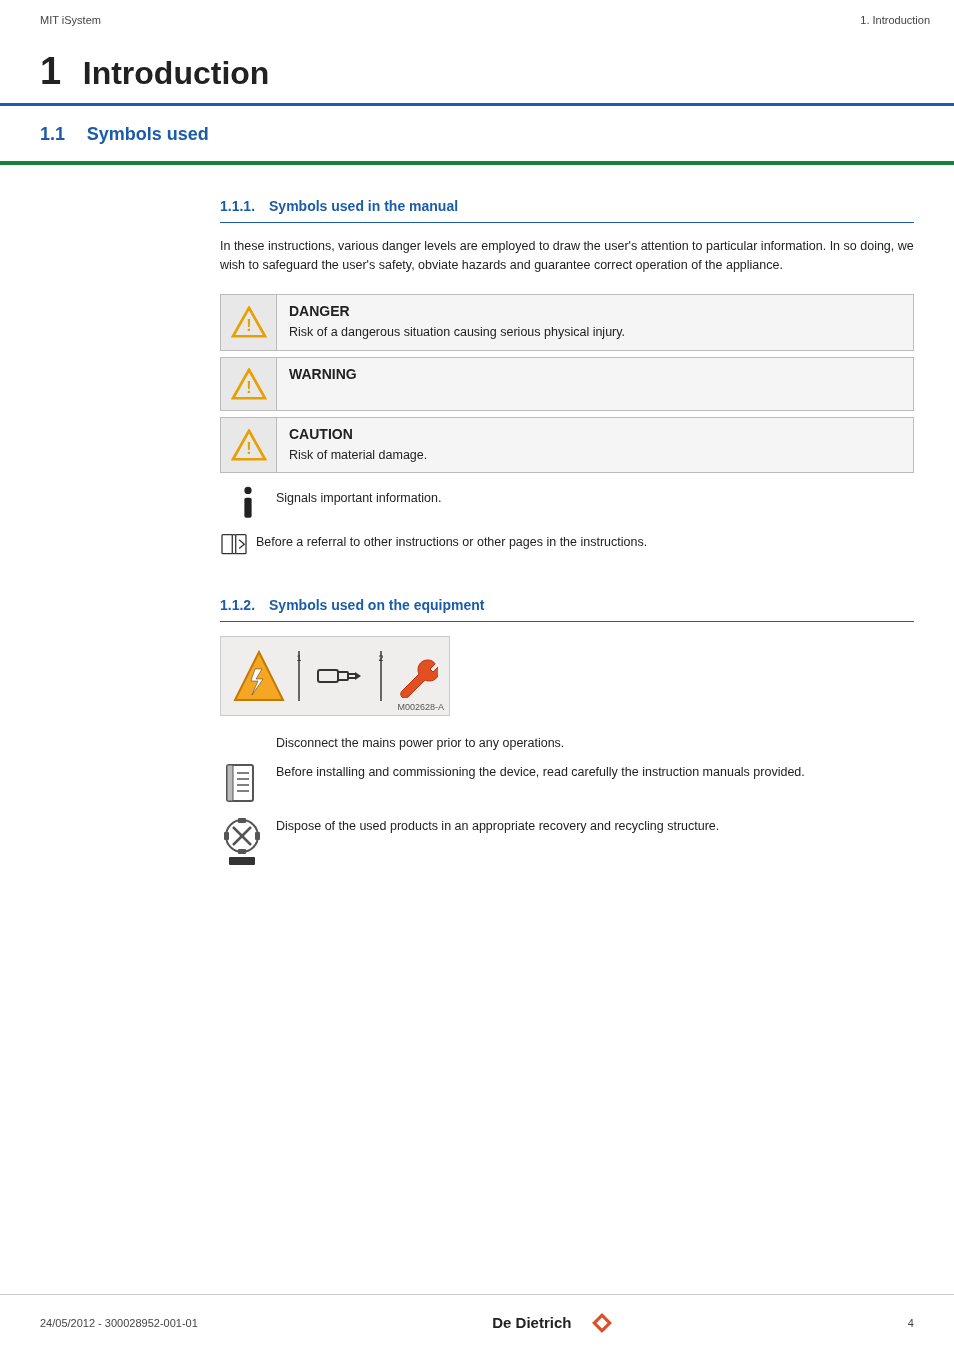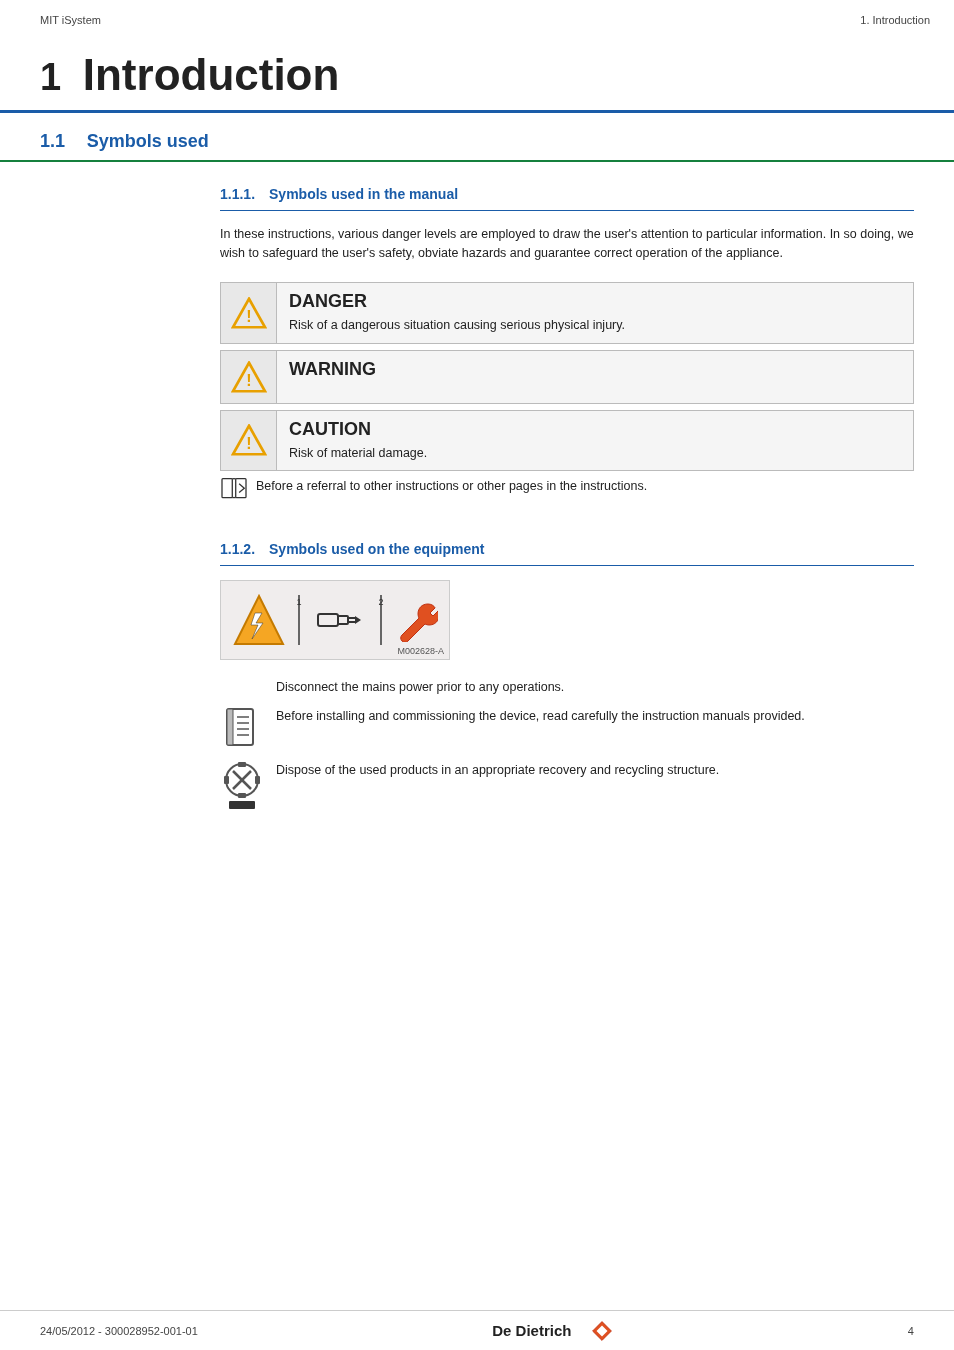--- a/index.html
+++ b/index.html
@@ -28,30 +28,30 @@
       border-bottom: 3px solid #1a5ca8;
       margin-bottom: 0;
     }
     .chapter-number {
       font-size: 38px;
       font-weight: bold;
       color: #222;
       margin-right: 18px;
     }
     .chapter-title {
-      font-size: 44px;
+      font-size: 32px;
       font-weight: bold;
       color: #222;
     }
 
     
     .section-title-block {
-      padding: 18px 40px 8px 40px;
-      border-bottom: 2px solid #15803d;
-      margin-bottom: 10px;
+      padding: 18px 40px 16px 40px;
+      border-bottom: 4px solid #15803d;
+      margin-bottom: 19px;
     }
     .section-number {
       font-size: 18px;
       font-weight: bold;
       color: #1a5ca8;
       margin-right: 18px;
     }
     .section-title {
       font-size: 18px;
       font-weight: bold;
@@ -108,21 +108,21 @@
       background: #e8e8e8;
       border-right: 1px solid #bbb;
       align-self: stretch;
     }
     .warning-content {
       padding: 8px 12px;
       flex: 1;
     }
     .warning-label {
       font-weight: bold;
-      font-size: 18px;
+      font-size: 14px;
       margin-bottom: 4px;
     }
     .warning-text {
       font-size: 12.5px;
       line-height: 1.5;
     }
 
     
     .triangle-icon {
       width: 36px;
@@ -204,21 +204,21 @@
       bottom: 0;
       left: 0;
       right: 0;
       border-top: 1px solid #ccc;
       display: flex;
       justify-content: space-between;
       align-items: center;
       padding: 10px 40px;
       font-size: 11px;
       color: #444;
-      height: 40px;
+      height: 56px;
     }
 
     
     .dedietrich-logo {
       display: flex;
       align-items: center;
       gap: 20px;
       font-size: 15px;
       font-weight: bold;
       color: #222;
@@ -286,20 +286,29 @@
         <polygon points="20,2 38,34 2,34" fill="none" stroke="#e8a000" stroke-width="3"></polygon>
         <text x="20" y="28" text-anchor="middle" font-size="18" font-weight="bold" fill="#e8a000">!</text>
       </svg>
     </div>
     <div class="warning-content">
       <div class="warning-label">CAUTION</div>
       <div class="warning-text">Risk of material damage.</div>
     </div>
   </div>
 
+  <div class="info-box">
+    <div class="info-icon-cell">
+      <svg width="36" height="40" viewBox="0 0 36 44">
+        <circle cx="18" cy="6" r="4" fill="#222"></circle>
+        <rect x="14" y="14" width="8" height="22" rx="2" fill="#222"></rect>
+      </svg>
+    </div>
+    <div class="warning-text" style="padding-top:10px;">Signals important information.</div>
+  </div>
 
   <div class="ref-box">
     <span class="ref-icon">
       <svg width="28" height="24" viewBox="0 0 32 28">
         <rect x="2" y="2" width="12" height="22" rx="1" fill="none" stroke="#333" stroke-width="1.5"></rect>
         <rect x="18" y="2" width="12" height="22" rx="1" fill="none" stroke="#333" stroke-width="1.5"></rect>
         <line x1="14" y1="2" x2="18" y2="2" stroke="#333" stroke-width="1.5"></line>
         <line x1="14" y1="24" x2="18" y2="24" stroke="#333" stroke-width="1.5"></line>
         <path d="M22 8 L28 13 L22 18" fill="none" stroke="#333" stroke-width="1.5"></path>
       </svg>

